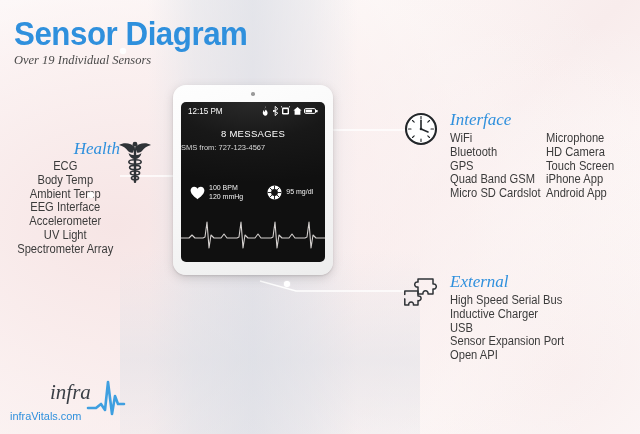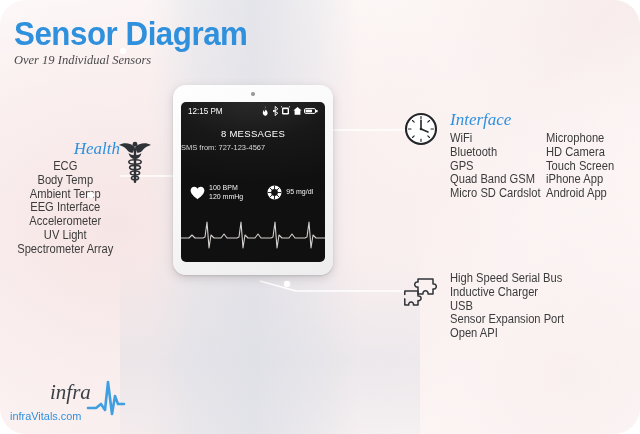--- a/index.html
+++ b/index.html
@@ -14,21 +14,20 @@
   }
   #poster {
     position: relative;
     width: 640px;
     height: 434px;
     background:
       radial-gradient(ellipse 560px 420px at 18% 52%, rgba(246,228,228,0.95) 0%, rgba(250,238,238,0.75) 42%, rgba(253,250,249,0.25) 72%, rgba(255,255,255,0) 100%),
       radial-gradient(ellipse 420px 360px at 88% 86%, rgba(248,236,236,0.85) 0%, rgba(255,252,252,0.2) 70%, rgba(255,255,255,0) 100%),
       linear-gradient(135deg, #ffffff 0%, #fdf8f7 30%, #f8ecec 58%, #fdf7f6 80%, #ffffff 100%);
     overflow: hidden;
-    border-radius: 26px;
   }
   
   .haze {
     position: absolute;
     left: 148px;
     top: 0;
     width: 210px;
     height: 434px;
     background: linear-gradient(to right,
         rgba(235,236,240,0) 0%,
@@ -390,20 +389,21 @@
   </div>
 
   <svg class="puzzle-icon" viewBox="0 0 38 34">
     <g fill="none" stroke="#2f3337" stroke-width="1.5" stroke-linejoin="round">
       <path d="M22 3 h7 v5 a2.6 2.6 0 1 1 0 5 v5 h-5 a2.6 2.6 0 1 0 -5 0 h-5 v-7 a2.6 2.6 0 1 1 0 -5 v-3 z"></path>
       <path d="M9 15 h5 v5 a2.4 2.4 0 1 1 0 4.6 v4.4 h-4.6 a2.4 2.4 0 1 0 -4.6 0 h-4 v-6 a2.4 2.4 0 1 1 0 -4.6 v-3.4 z"></path>
     </g>
   </svg>
 
   <div id="external">
+    <div class="sect-head">External</div>
     <div class="sect-list">
       <div>High Speed Serial Bus</div>
       <div>Inductive Charger</div>
       <div>USB</div>
       <div>Sensor Expansion Port</div>
       <div>Open API</div>
     </div>
   </div>
 
   <div id="device">

